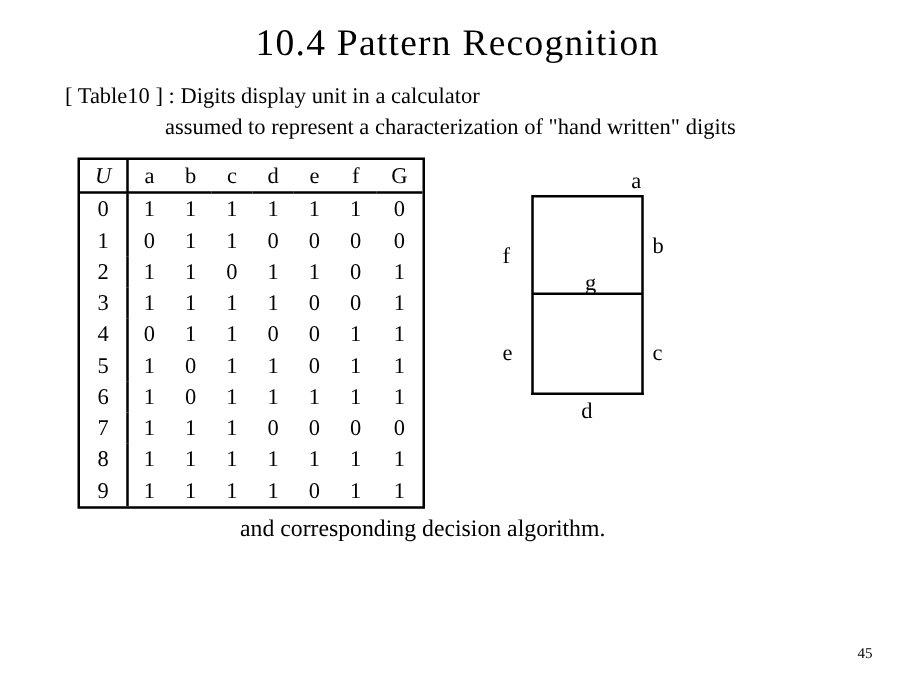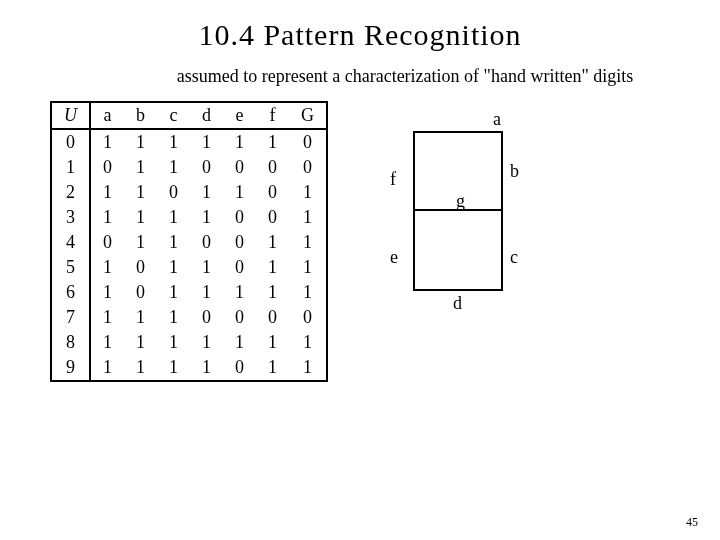--- a/index.html
+++ b/index.html
@@ -9,39 +9,38 @@
     width: 720px;
     height: 540px;
     background: #fff;
     font-family: "Times New Roman", serif;
     color: #000;
   }
   .slide {
     width: 720px;
     height: 540px;
     position: relative;
-    padding: 12px 30px 0 30px;
+    padding: 12px 30px 0 42px;
   }
   .title {
     text-align: center;
     font-size: 30px;
     margin-top: 6px;
     margin-bottom: 14px;
     letter-spacing: 1px;
   }
   .caption {
     font-size: 18px;
     margin-left: 10px;
     margin-bottom: 4px;
   }
   .caption2 {
     font-size: 18px;
     margin-left: 90px;
     margin-bottom: 14px;
-    text-align: center;
   }
   .content-row {
     display: flex;
     align-items: flex-start;
     margin-left: 20px;
   }
   table.data {
     border-collapse: collapse;
     font-size: 18px;
   }
@@ -98,20 +97,21 @@
     bottom: 10px;
     font-size: 12px;
   }
   .tri { font-family: sans-serif; }
 </style>
 </head>
 <body>
 
 <div class="slide">
   <div class="title">10.4 Pattern Recognition</div>
+  <div class="caption">[ Table10 ] : Digits display unit in a calculator</div>
   <div class="caption2">assumed to represent a characterization of "hand written" digits</div>
 
   <div class="content-row">
     <div class="tbl-outer">
       <table class="data">
         <tbody>
             <tr class="header-row">
           <th class="col-U">U</th>
           <td>a</td>
           <td>b</td>
@@ -231,15 +231,16 @@
       <div class="seg-label la">a</div>
       <div class="seg-label lb">b</div>
       <div class="seg-label lc">c</div>
       <div class="seg-label ld">d</div>
       <div class="seg-label le">e</div>
       <div class="seg-label lf">f</div>
       <div class="seg-label lg">g</div>
     </div>
   </div>
 
+  <div class="task2">and corresponding decision algorithm.</div>
 
   <div class="pagenum">45</div>
 </div>
 
 </body></html>

